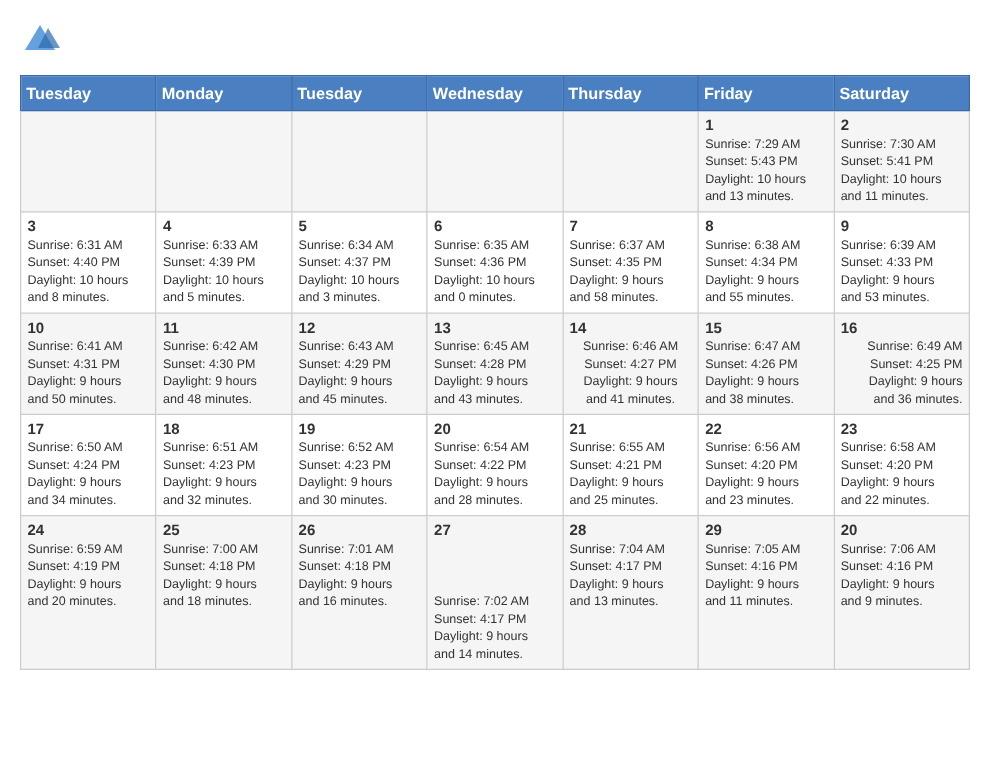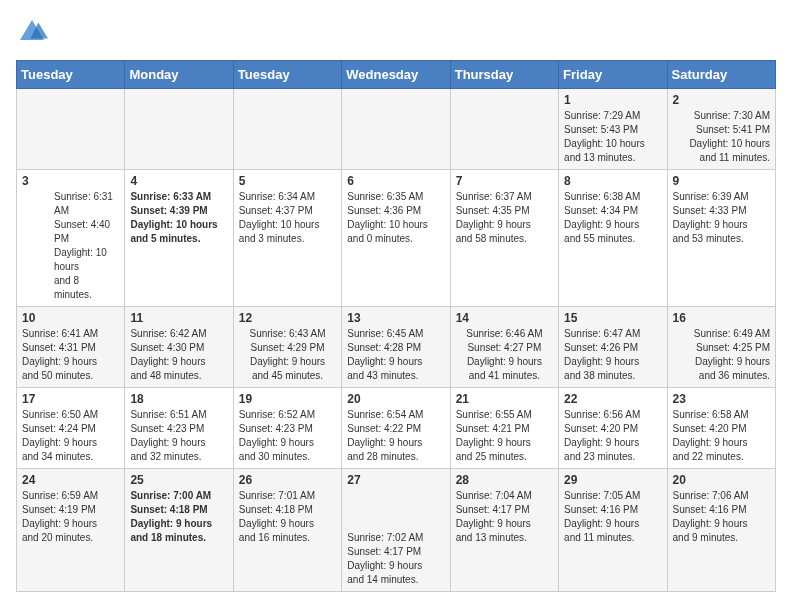--- a/index.html
+++ b/index.html
@@ -136,37 +136,37 @@
         <td class="empty-cell"></td>
         <td>
           <span class="day-num">1</span>
           <div class="day-info" style="white-space: pre-line;">Sunrise: 7:29 AM
 Sunset: 5:43 PM
 Daylight: 10 hours
 and 13 minutes.</div>
         </td>
         <td>
           <span class="day-num">2</span>
-          <div class="day-info" style="white-space: pre-line; text-align: right;">Sunrise: 7:30 AM
+          <div class="day-info" style="white-space: pre-line;">Sunrise: 7:30 AM
 Sunset: 5:41 PM
 Daylight: 10 hours
 and 11 minutes.</div>
         </td>
       </tr>
       <tr>
         <td>
           <span class="day-num">3</span>
-          <div class="day-info" style="white-space: pre-line; margin-left: 32px;">Sunrise: 6:31 AM
+          <div class="day-info" style="white-space: pre-line;">Sunrise: 6:31 AM
 Sunset: 4:40 PM
 Daylight: 10 hours
 and 8 minutes.</div>
         </td>
         <td>
           <span class="day-num">4</span>
-          <div class="day-info" style="white-space: pre-line; font-weight: bold;">Sunrise: 6:33 AM
+          <div class="day-info" style="white-space: pre-line;">Sunrise: 6:33 AM
 Sunset: 4:39 PM
 Daylight: 10 hours
 and 5 minutes.</div>
         </td>
         <td>
           <span class="day-num">5</span>
           <div class="day-info" style="white-space: pre-line;">Sunrise: 6:34 AM
 Sunset: 4:37 PM
 Daylight: 10 hours
 and 3 minutes.</div>
@@ -210,21 +210,21 @@
         </td>
         <td>
           <span class="day-num">11</span>
           <div class="day-info" style="white-space: pre-line;">Sunrise: 6:42 AM
 Sunset: 4:30 PM
 Daylight: 9 hours
 and 48 minutes.</div>
         </td>
         <td>
           <span class="day-num">12</span>
-          <div class="day-info" style="white-space: pre-line; text-align: center;">Sunrise: 6:43 AM
+          <div class="day-info" style="white-space: pre-line;">Sunrise: 6:43 AM
 Sunset: 4:29 PM
 Daylight: 9 hours
 and 45 minutes.</div>
         </td>
         <td>
           <span class="day-num">13</span>
           <div class="day-info" style="white-space: pre-line;">Sunrise: 6:45 AM
 Sunset: 4:28 PM
 Daylight: 9 hours
 and 43 minutes.</div>
@@ -305,21 +305,21 @@
       <tr>
         <td>
           <span class="day-num">24</span>
           <div class="day-info" style="white-space: pre-line;">Sunrise: 6:59 AM
 Sunset: 4:19 PM
 Daylight: 9 hours
 and 20 minutes.</div>
         </td>
         <td>
           <span class="day-num">25</span>
-          <div class="day-info" style="white-space: pre-line; font-weight: bold;">Sunrise: 7:00 AM
+          <div class="day-info" style="white-space: pre-line;">Sunrise: 7:00 AM
 Sunset: 4:18 PM
 Daylight: 9 hours
 and 18 minutes.</div>
         </td>
         <td>
           <span class="day-num">26</span>
           <div class="day-info" style="white-space: pre-line;">Sunrise: 7:01 AM
 Sunset: 4:18 PM
 Daylight: 9 hours
 and 16 minutes.</div>

